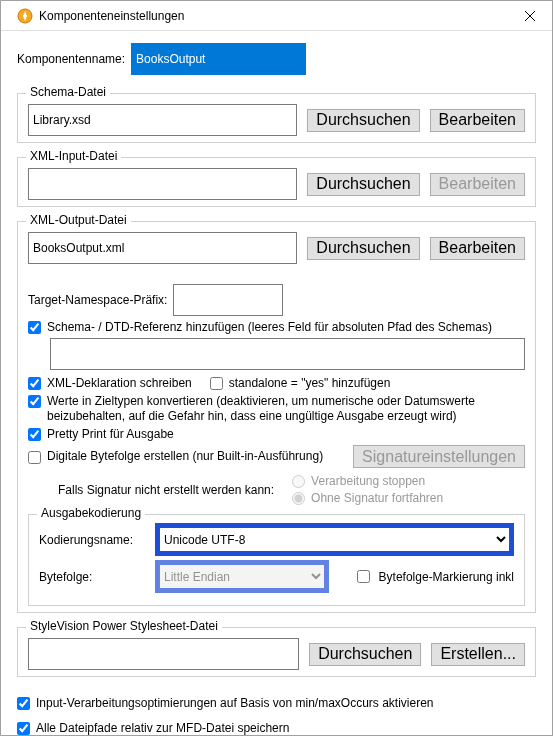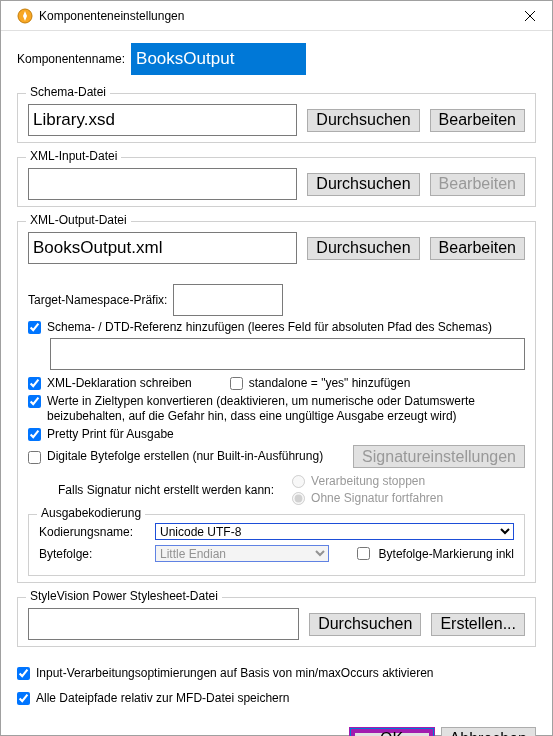--- a/index.html
+++ b/index.html
@@ -5,37 +5,37 @@
   * { box-sizing: border-box; font-family: "Segoe UI", Tahoma, sans-serif; font-size: 12px; }
   body { margin: 0; background: #fff; }
   .window { width: 553px; height: 736px; border: 1px solid #a0a0a0; display: flex; flex-direction: column; background: #fff; }
   .titlebar { height: 30px; display: flex; align-items: center; padding: 0 0 0 16px; border-bottom: 1px solid #e0e0e0; }
   .titlebar-icon { width: 16px; height: 16px; margin-right: 6px; }
   .titlebar-text { flex: 1; }
   .close-btn { width: 45px; height: 30px; display: flex; align-items: center; justify-content: center; cursor: pointer; }
   .content { flex: 1; padding: 12px 16px 8px 16px; display: flex; flex-direction: column; gap: 4px; }
   .row { display: flex; align-items: center; gap: 6px; margin-bottom: 4px; }
   .label { white-space: nowrap; }
-  input[type=text] { height: 21px; border: 1px solid #7a7a7a; padding: 15px 4px; background: #fff; font-size: 17px; }
+  input[type=text] { height: 21px; border: 1px solid #7a7a7a; padding: 15px 4px; background: #fff; font-size: 12px; }
   input[type=text].highlight { background: #0078d7; color: #fff; border: 1px solid #0078d7; }
   .btn { height: 23px; border: 1px solid #adadad; background: #e1e1e1; padding: 0 8px; cursor: pointer; font-size: 16px; min-width: 92px; text-align: center; display: flex; align-items: center; justify-content: center; }
   .btn.disabled { color: #999; background: #e1e1e1; cursor: default; }
   .btn.wide { min-width: 150px; }
   .group { border: 1px solid #d0d0d0; padding: 10px 10px 6px 10px; margin-top: 10px; position: relative; }
   .group > .legend { position: absolute; top: -9px; left: 8px; background: #fff; padding: 0 4px; }
   .input-row { display: flex; gap: 10px; align-items: center; }
   .input-row input[type=text] { flex: 1; }
   .cb-row { display: flex; align-items: flex-start; gap: 6px; margin: 3px 0; line-height: 15px; }
   .cb-row input[type=checkbox] { margin: 1px 0 0 0; width: 13px; height: 13px; flex-shrink: 0; }
   .radio-row { display: flex; align-items: center; gap: 6px; margin: 3px 0 3px 30px; }
   .radio-row input[type=radio] { margin: 0; width: 13px; height: 13px; }
   .radio-row.disabled { color: #999; }
   .inner-group { border: 1px solid #d0d0d0; padding: 8px 10px; margin-top: 6px; position: relative; }
   .inner-group > .legend { position: absolute; top: -9px; left: 8px; background: #fff; padding: 0 4px; }
-  select { height: 17px; border: 1px solid #1d4ed8; flex: 1; font-size: 12px; background: #fff; }
+  select { height: 33px; border: 5px solid #1d4ed8; flex: 1; font-size: 12px; background: #fff; }
   select.disabled { background: #f0f0f0; color: #666; }
   .footer { display: flex; justify-content: flex-end; gap: 6px; padding: 10px 16px 14px 16px; }
   .footer .btn { min-width: 86px; }
   .footer .btn.primary { border: 6px solid #a21caf; outline: 1px solid #0078d7; outline-offset: -2px; }
   .indent { margin-left: 22px; }
   .sig-sub { margin-left: 30px; }
   .multiline { flex: 1; }
 </style>
 </head>
 <body>
@@ -97,21 +97,21 @@
       <div class="cb-row">
         <input type="checkbox" checked="" style="">
         <span>Schema- / DTD-Referenz hinzufügen (leeres Feld für absoluten Pfad des Schemas)</span>
       </div>
       <div class="indent">
         <input type="text" style="width: 100%;" value="">
       </div>
 
       <div class="cb-row" style="margin-top:6px">
         <input type="checkbox" checked="" style="">
-        <span style="margin-right:32px">XML-Deklaration schreiben</span>
+        <span style="margin-right:12px">XML-Deklaration schreiben</span>
         <input type="checkbox" style="">
         <span>standalone = "yes" hinzufügen</span>
       </div>
 
       <div class="cb-row">
         <input type="checkbox" checked="" style="">
         <span class="multiline">Werte in Zieltypen konvertieren (deaktivieren, um numerische oder Datumswerte beizubehalten, auf die Gefahr hin, dass eine ungültige Ausgabe erzeugt wird)</span>
       </div>
 
       <div class="cb-row">

